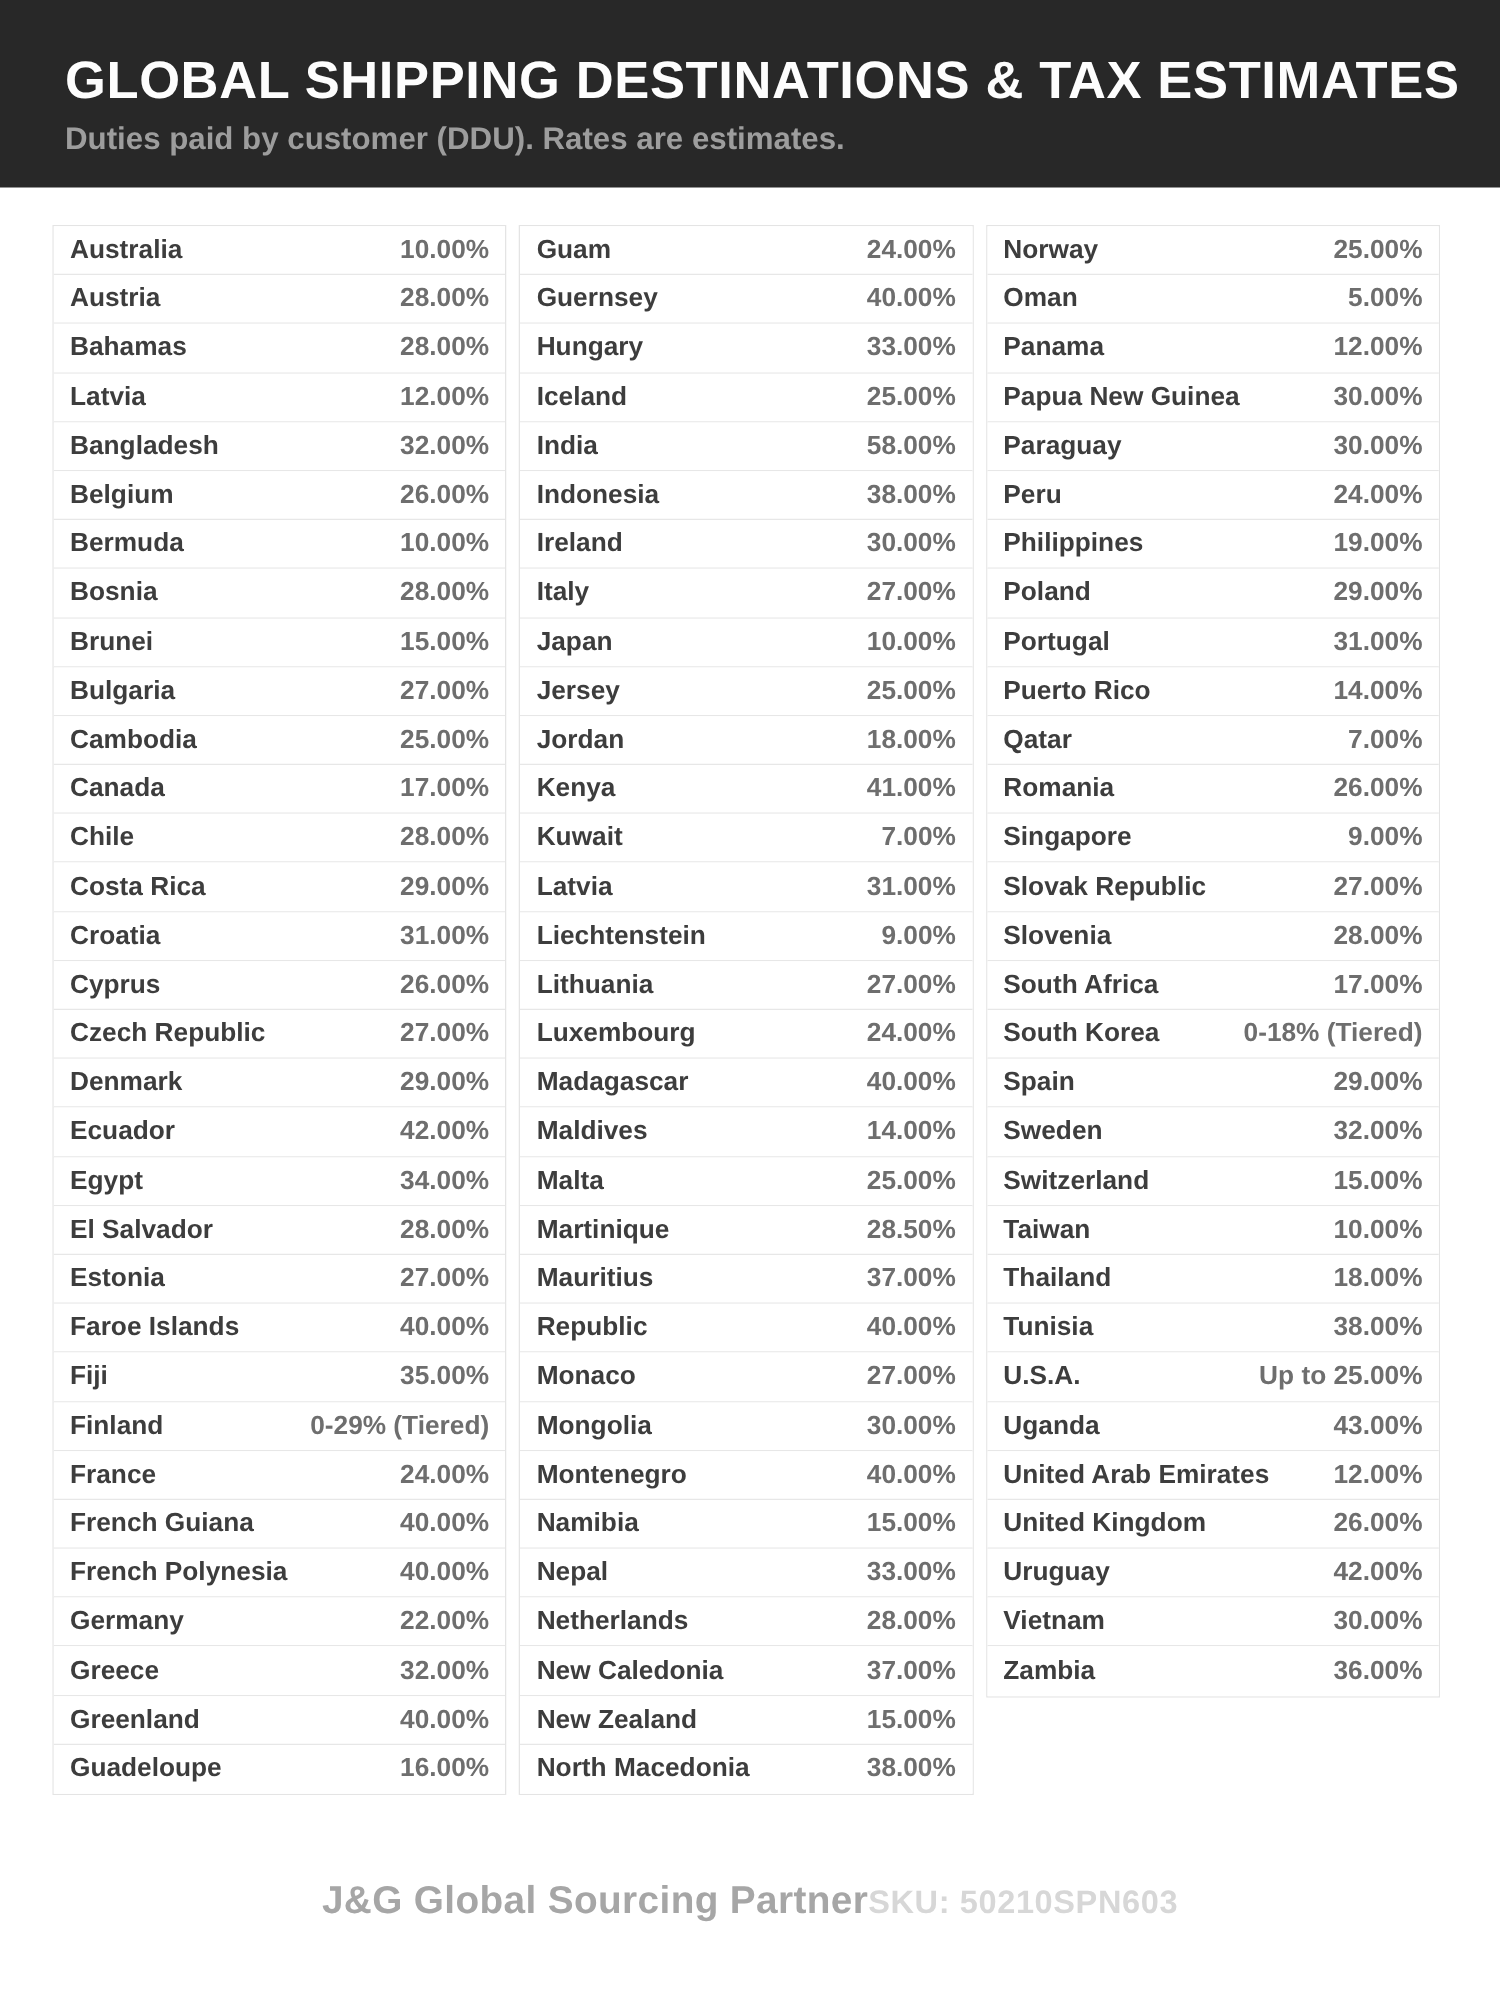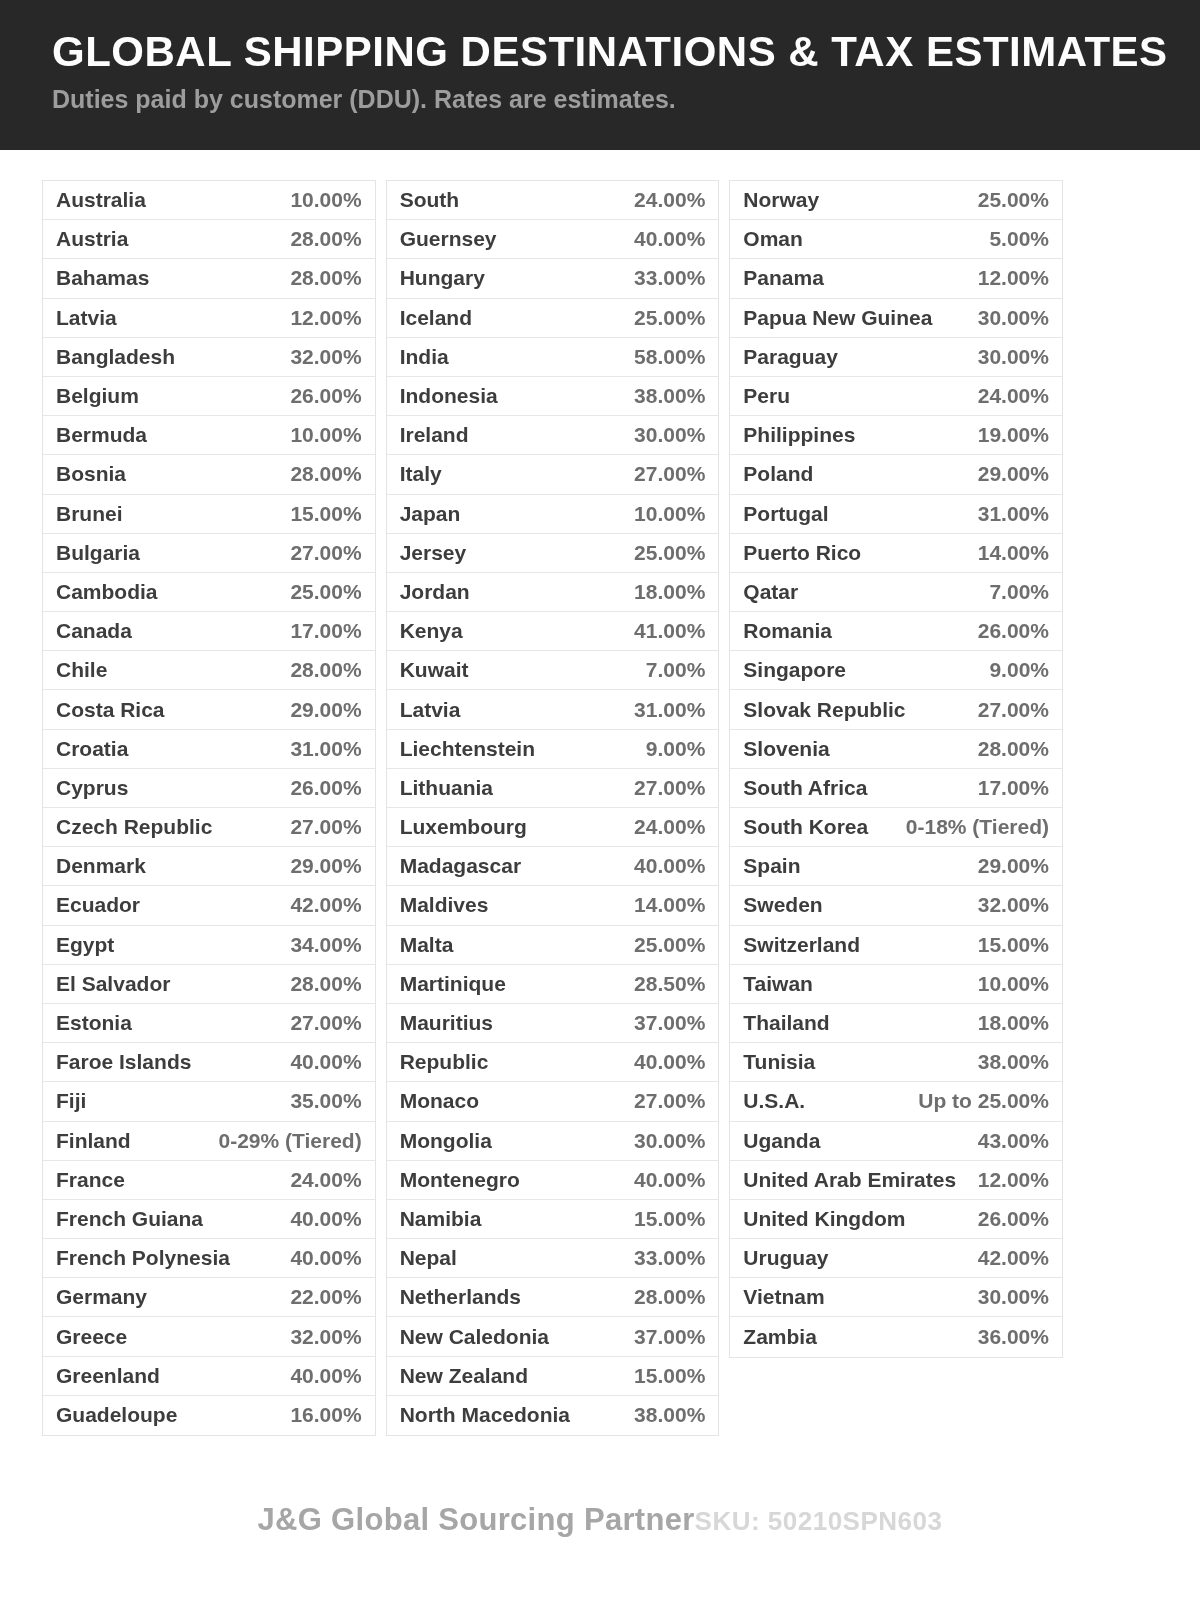--- a/index.html
+++ b/index.html
@@ -5,31 +5,31 @@
   html,body{margin:0;padding:0;}
   body{
     width:1200px;height:1600px;position:relative;
     background:#ffffff;
     font-family:"Liberation Sans", sans-serif;
     -webkit-font-smoothing:antialiased;
   }
   .header{
     position:absolute;left:0;top:0;width:1200px;height:150px;
     background:#282828;box-sizing:border-box;
-    padding:28px 52px 0 52px;
+    padding:40px 52px 0 52px;
   }
   .header .title{
     color:#fdfdfd;font-size:42px;font-weight:800;letter-spacing:0.5px;
     line-height:48px;white-space:nowrap;
   }
   .header .subtitle{
     color:#9d9d9d;font-size:25px;font-weight:700;margin-top:8px;line-height:30px;
   }
   .table-area{
-    position:absolute;left:42px;top:180px;width:1021px;
+    position:absolute;left:42px;top:180px;width:1110px;
     display:grid;grid-template-columns:repeat(3,1fr);column-gap:10px;
     align-items:start;
   }
   .col{
     border:1px solid #e4e4e4;background:#ffffff;box-sizing:border-box;
   }
   .row{
     height:39.2px;box-sizing:border-box;
     display:flex;justify-content:space-between;align-items:center;
     padding:0 13px;border-bottom:1px solid #e7e7e7;
@@ -187,21 +187,21 @@
         <span class="country">Greenland</span>
         <span class="rate">40.00%</span>
       </div>
       <div class="row">
         <span class="country">Guadeloupe</span>
         <span class="rate">16.00%</span>
       </div>
     </div>
   <div class="col">
       <div class="row">
-        <span class="country">South</span>
+        <span class="country">Guam</span>
         <span class="rate">24.00%</span>
       </div>
       <div class="row">
         <span class="country">Guernsey</span>
         <span class="rate">40.00%</span>
       </div>
       <div class="row">
         <span class="country">Hungary</span>
         <span class="rate">33.00%</span>
       </div>

